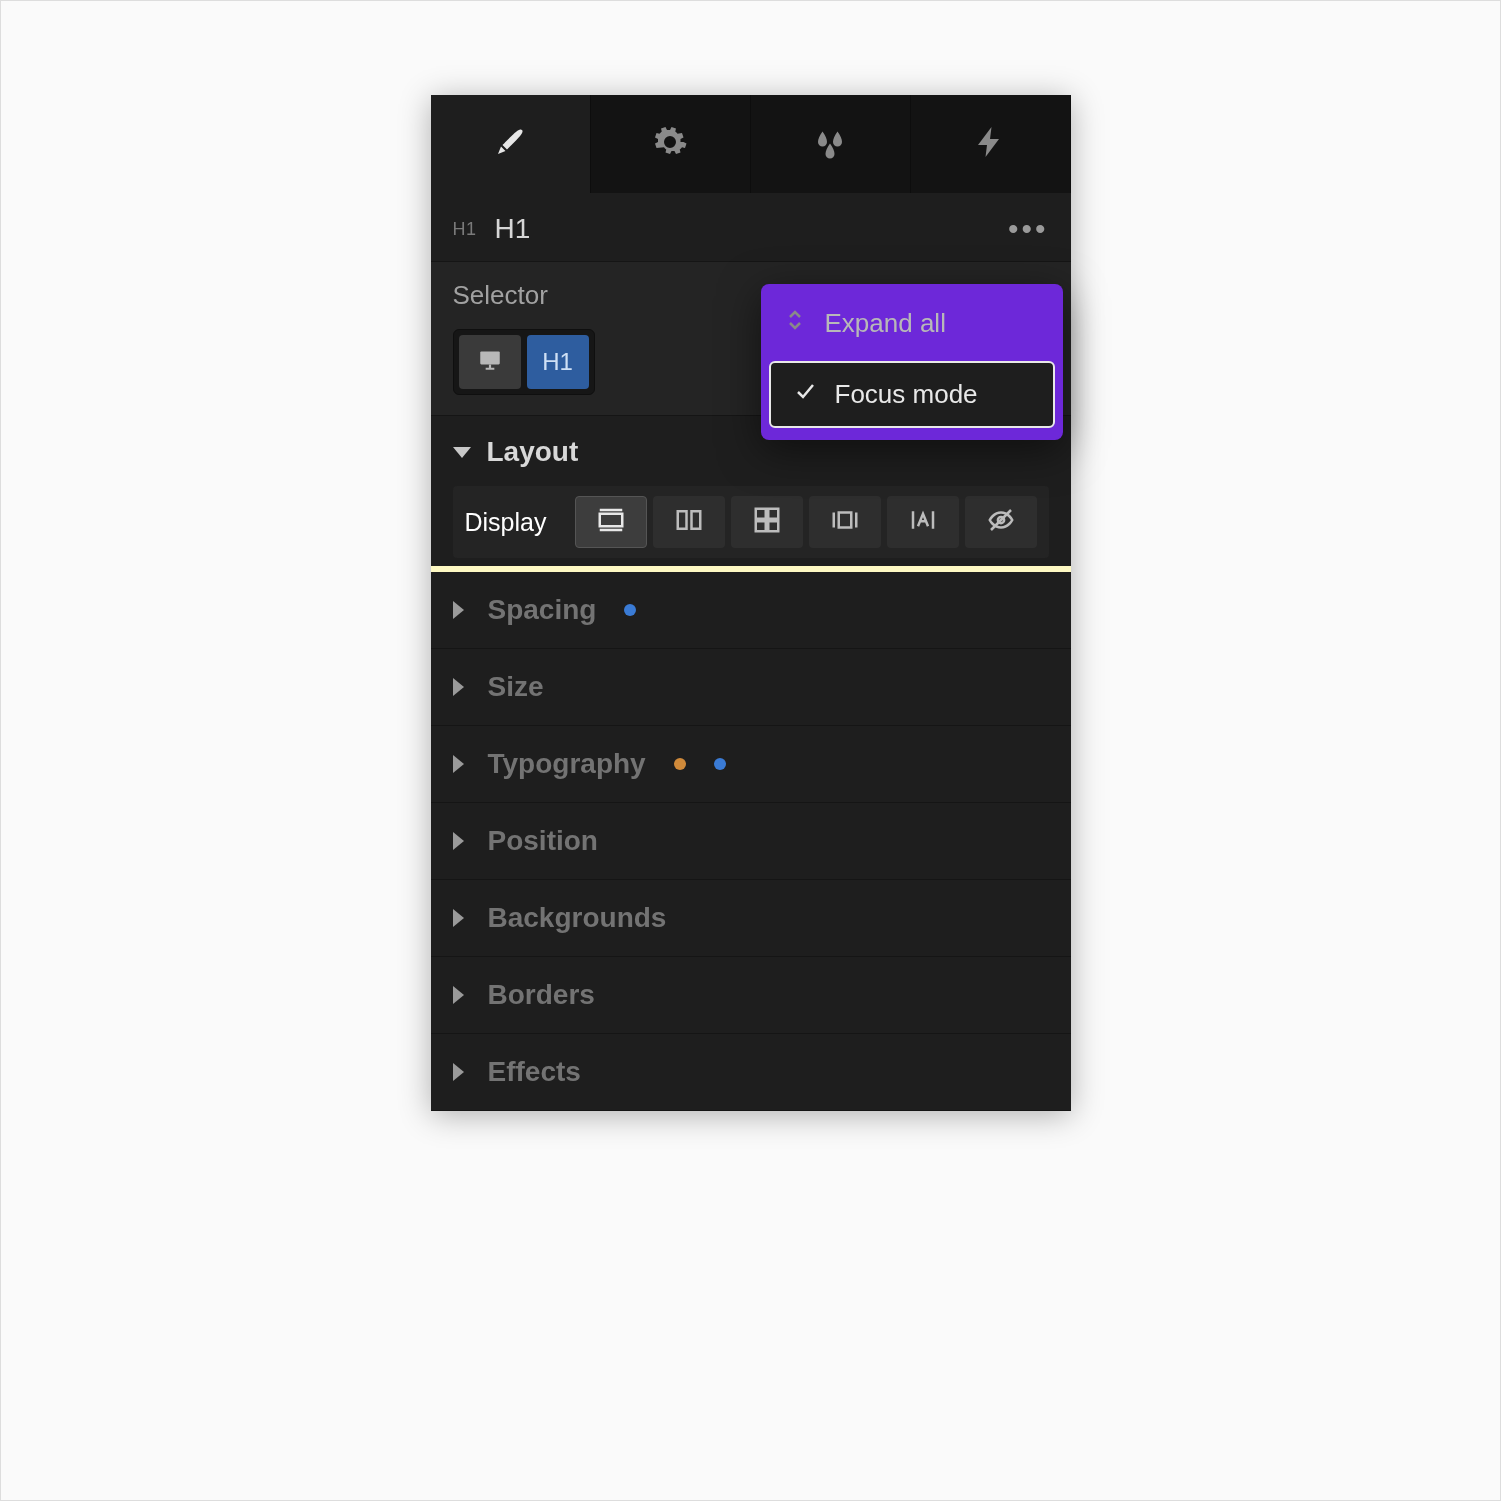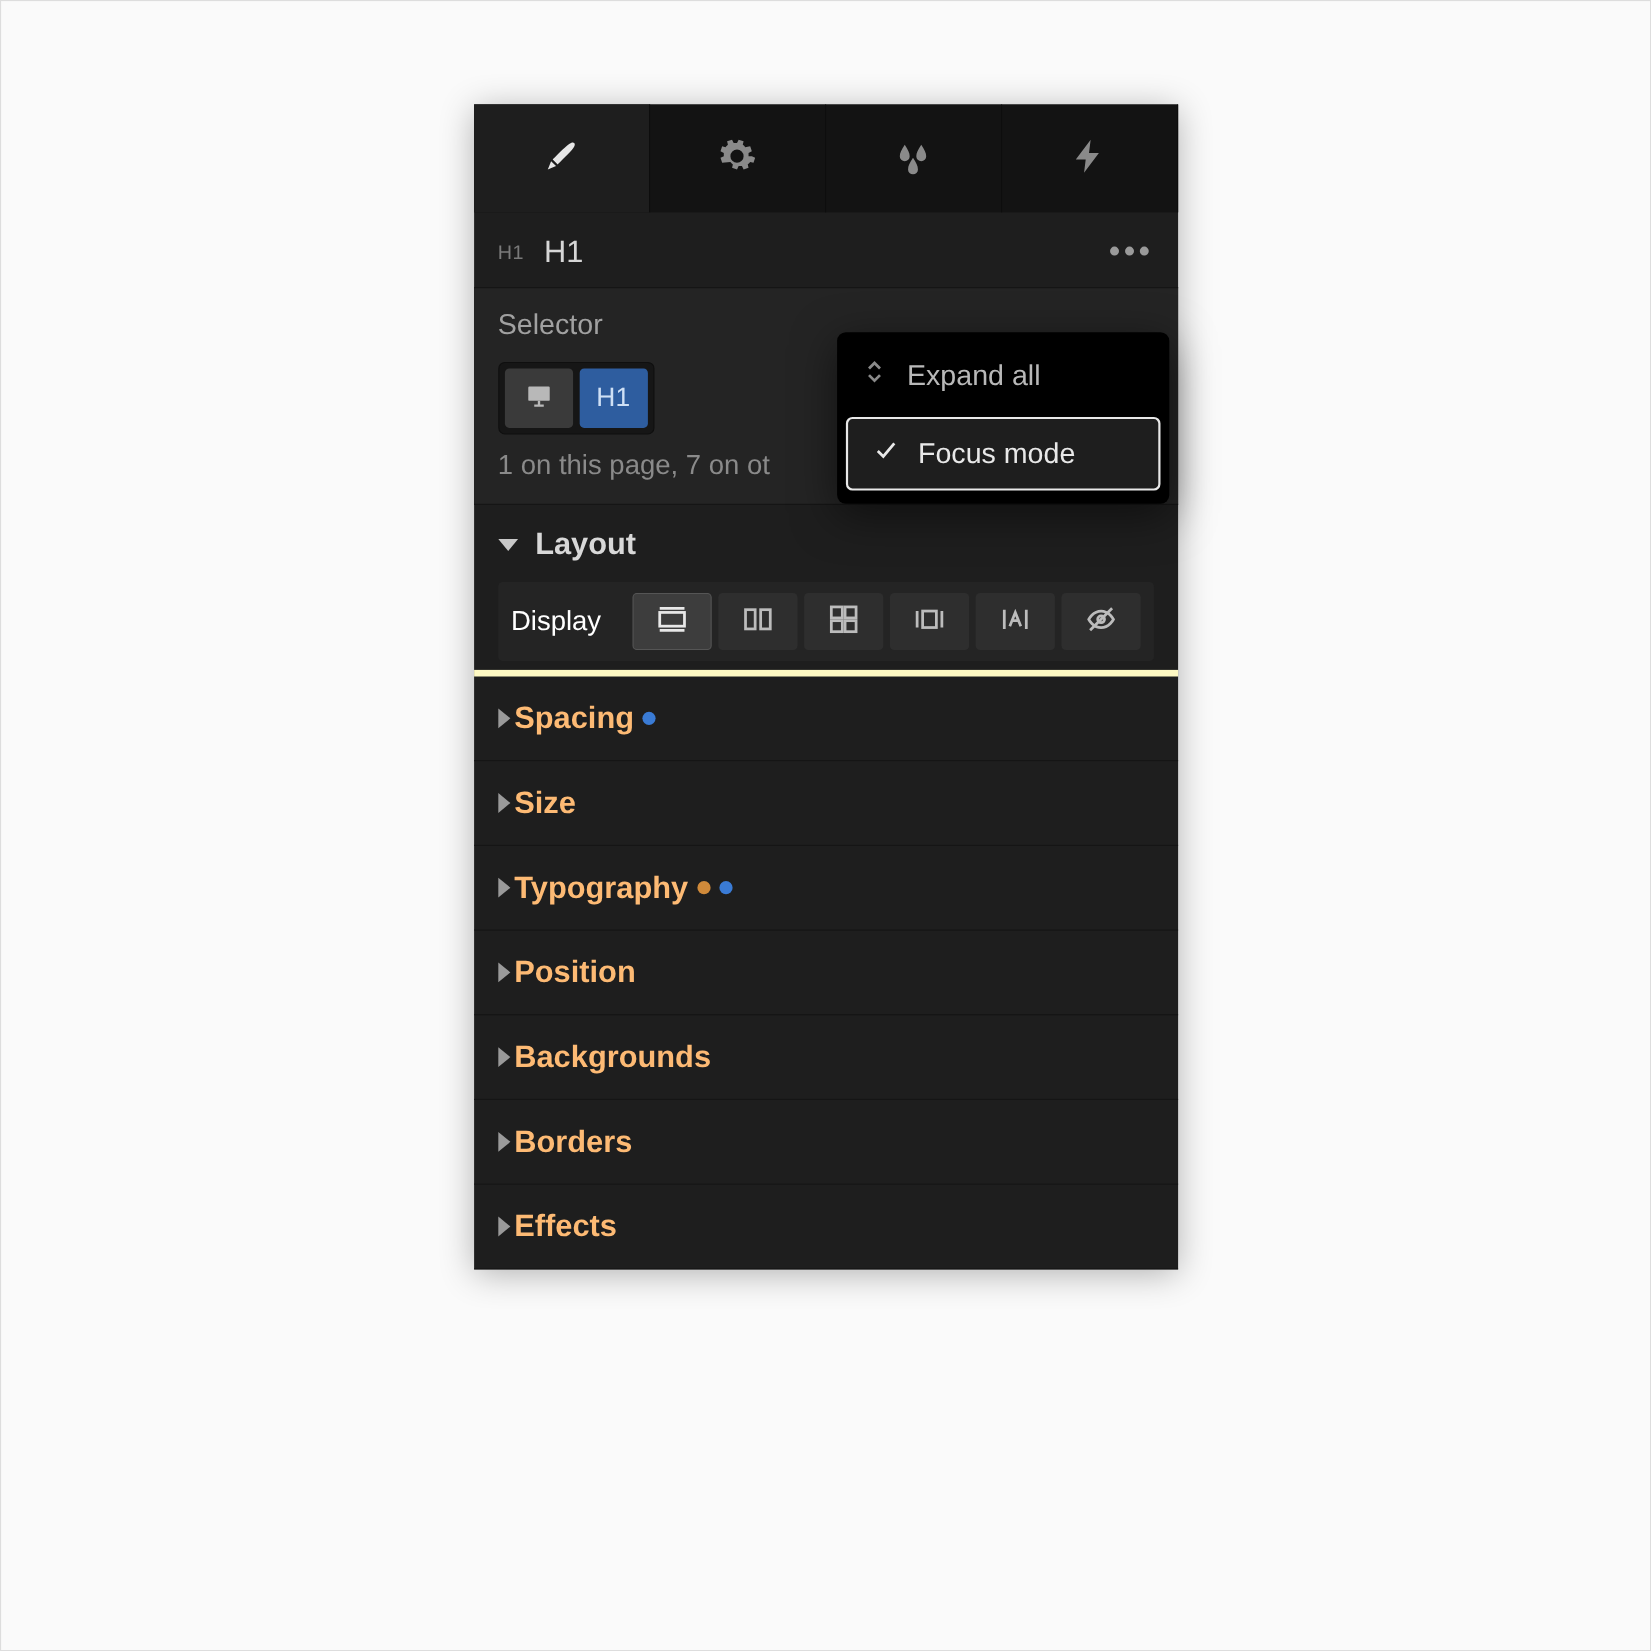--- a/index.html
+++ b/index.html
@@ -109,34 +109,34 @@
     width: 72px; height: 52px;
     display: flex; align-items: center; justify-content: center;
     background: #2e2e2e;
     border-radius: 4px;
   }
   .dbtn.active { background: #3d3d3d; border: 1px solid #555; }
   .dbtn svg { width: 30px; height: 30px; stroke: #bcbcbc; fill: none; stroke-width: 2; }
   .dbtn.active svg { stroke: #e8e8e8; }
   
   .sec-collapsed {
-    display: flex; align-items: center; gap: 2px;
+    display: flex; align-items: center; gap: 22px;
     padding: 22px 22px;
     border-bottom: 1px solid #151515;
-    font-size: 28px; font-weight: 600; color: #fdba74;
+    font-size: 28px; font-weight: 600; color: #737373;
   }
   .dot { width: 12px; height: 12px; border-radius: 50%; display: inline-block; margin-left: 6px; }
   .dot.blue { background: #3a7bd5; }
   .dot.orange { background: #d08a3a; }
   
   .popup {
     position: absolute;
-    top: 207px; right: 8px;
+    top: 189px; right: 8px;
     width: 302px;
-    background: #000000;
+    background: #6d28d9;
     border-radius: 8px;
     box-shadow: 0 10px 40px rgba(0,0,0,0.5);
     padding: 8px 0;
     z-index: 10;
   }
   .pop-item {
     display: flex; align-items: center; gap: 18px;
     padding: 16px 22px;
     font-size: 26px; color: #b8b8b8;
   }
@@ -204,21 +204,20 @@
           <svg viewBox="0 0 24 24">
               <rect x="3" y="5" width="18" height="12" rx="1"></rect>
               <path d="M8 21h8M12 17v4" stroke="#b8b8b8" stroke-width="2"></path>
             </svg>
         </span>
       </div>
       <div class="chip blue">
         <span>H1</span>
       </div>
     </div>
-    <div class="selector-note">1 on this page, 7 on ot</div>
   </div>
 
   <div class="sec-expanded">
     <div class="sec-head">
       <span class="caret-down"></span>
       <span>Layout</span>
     </div>
     <div class="display-row">
       <span class="display-label">Display</span>
       <div class="disp-btns">

